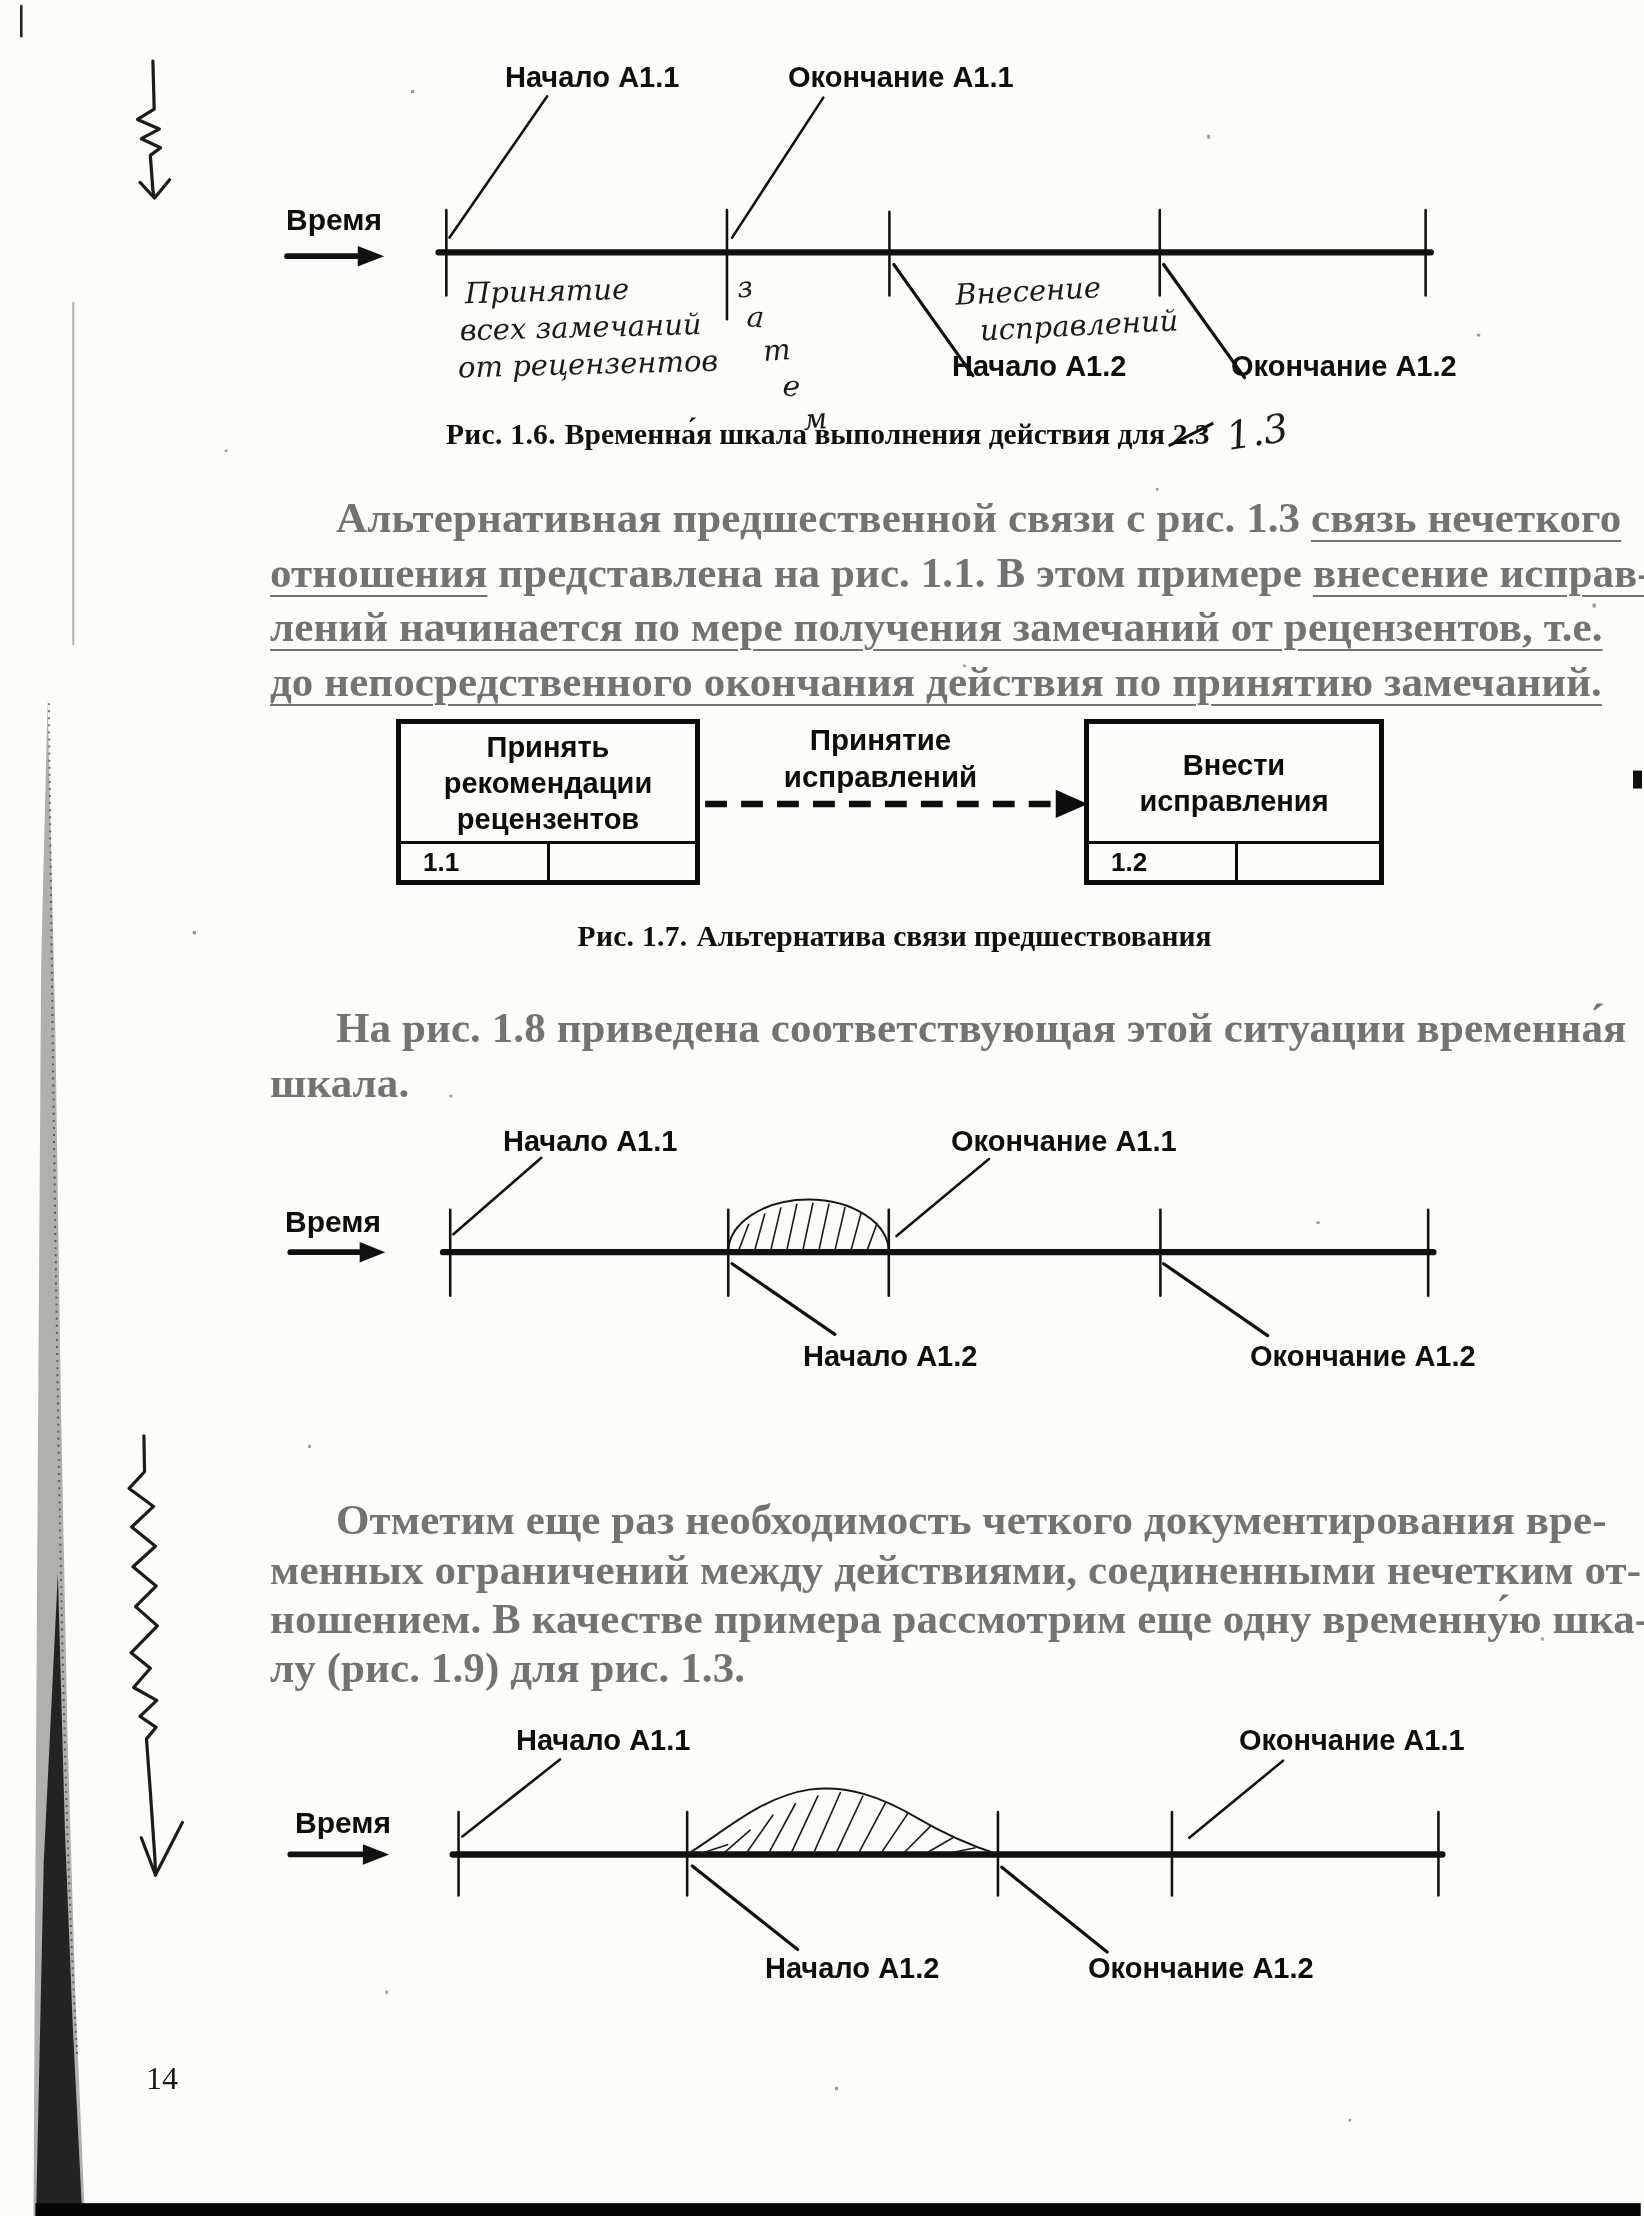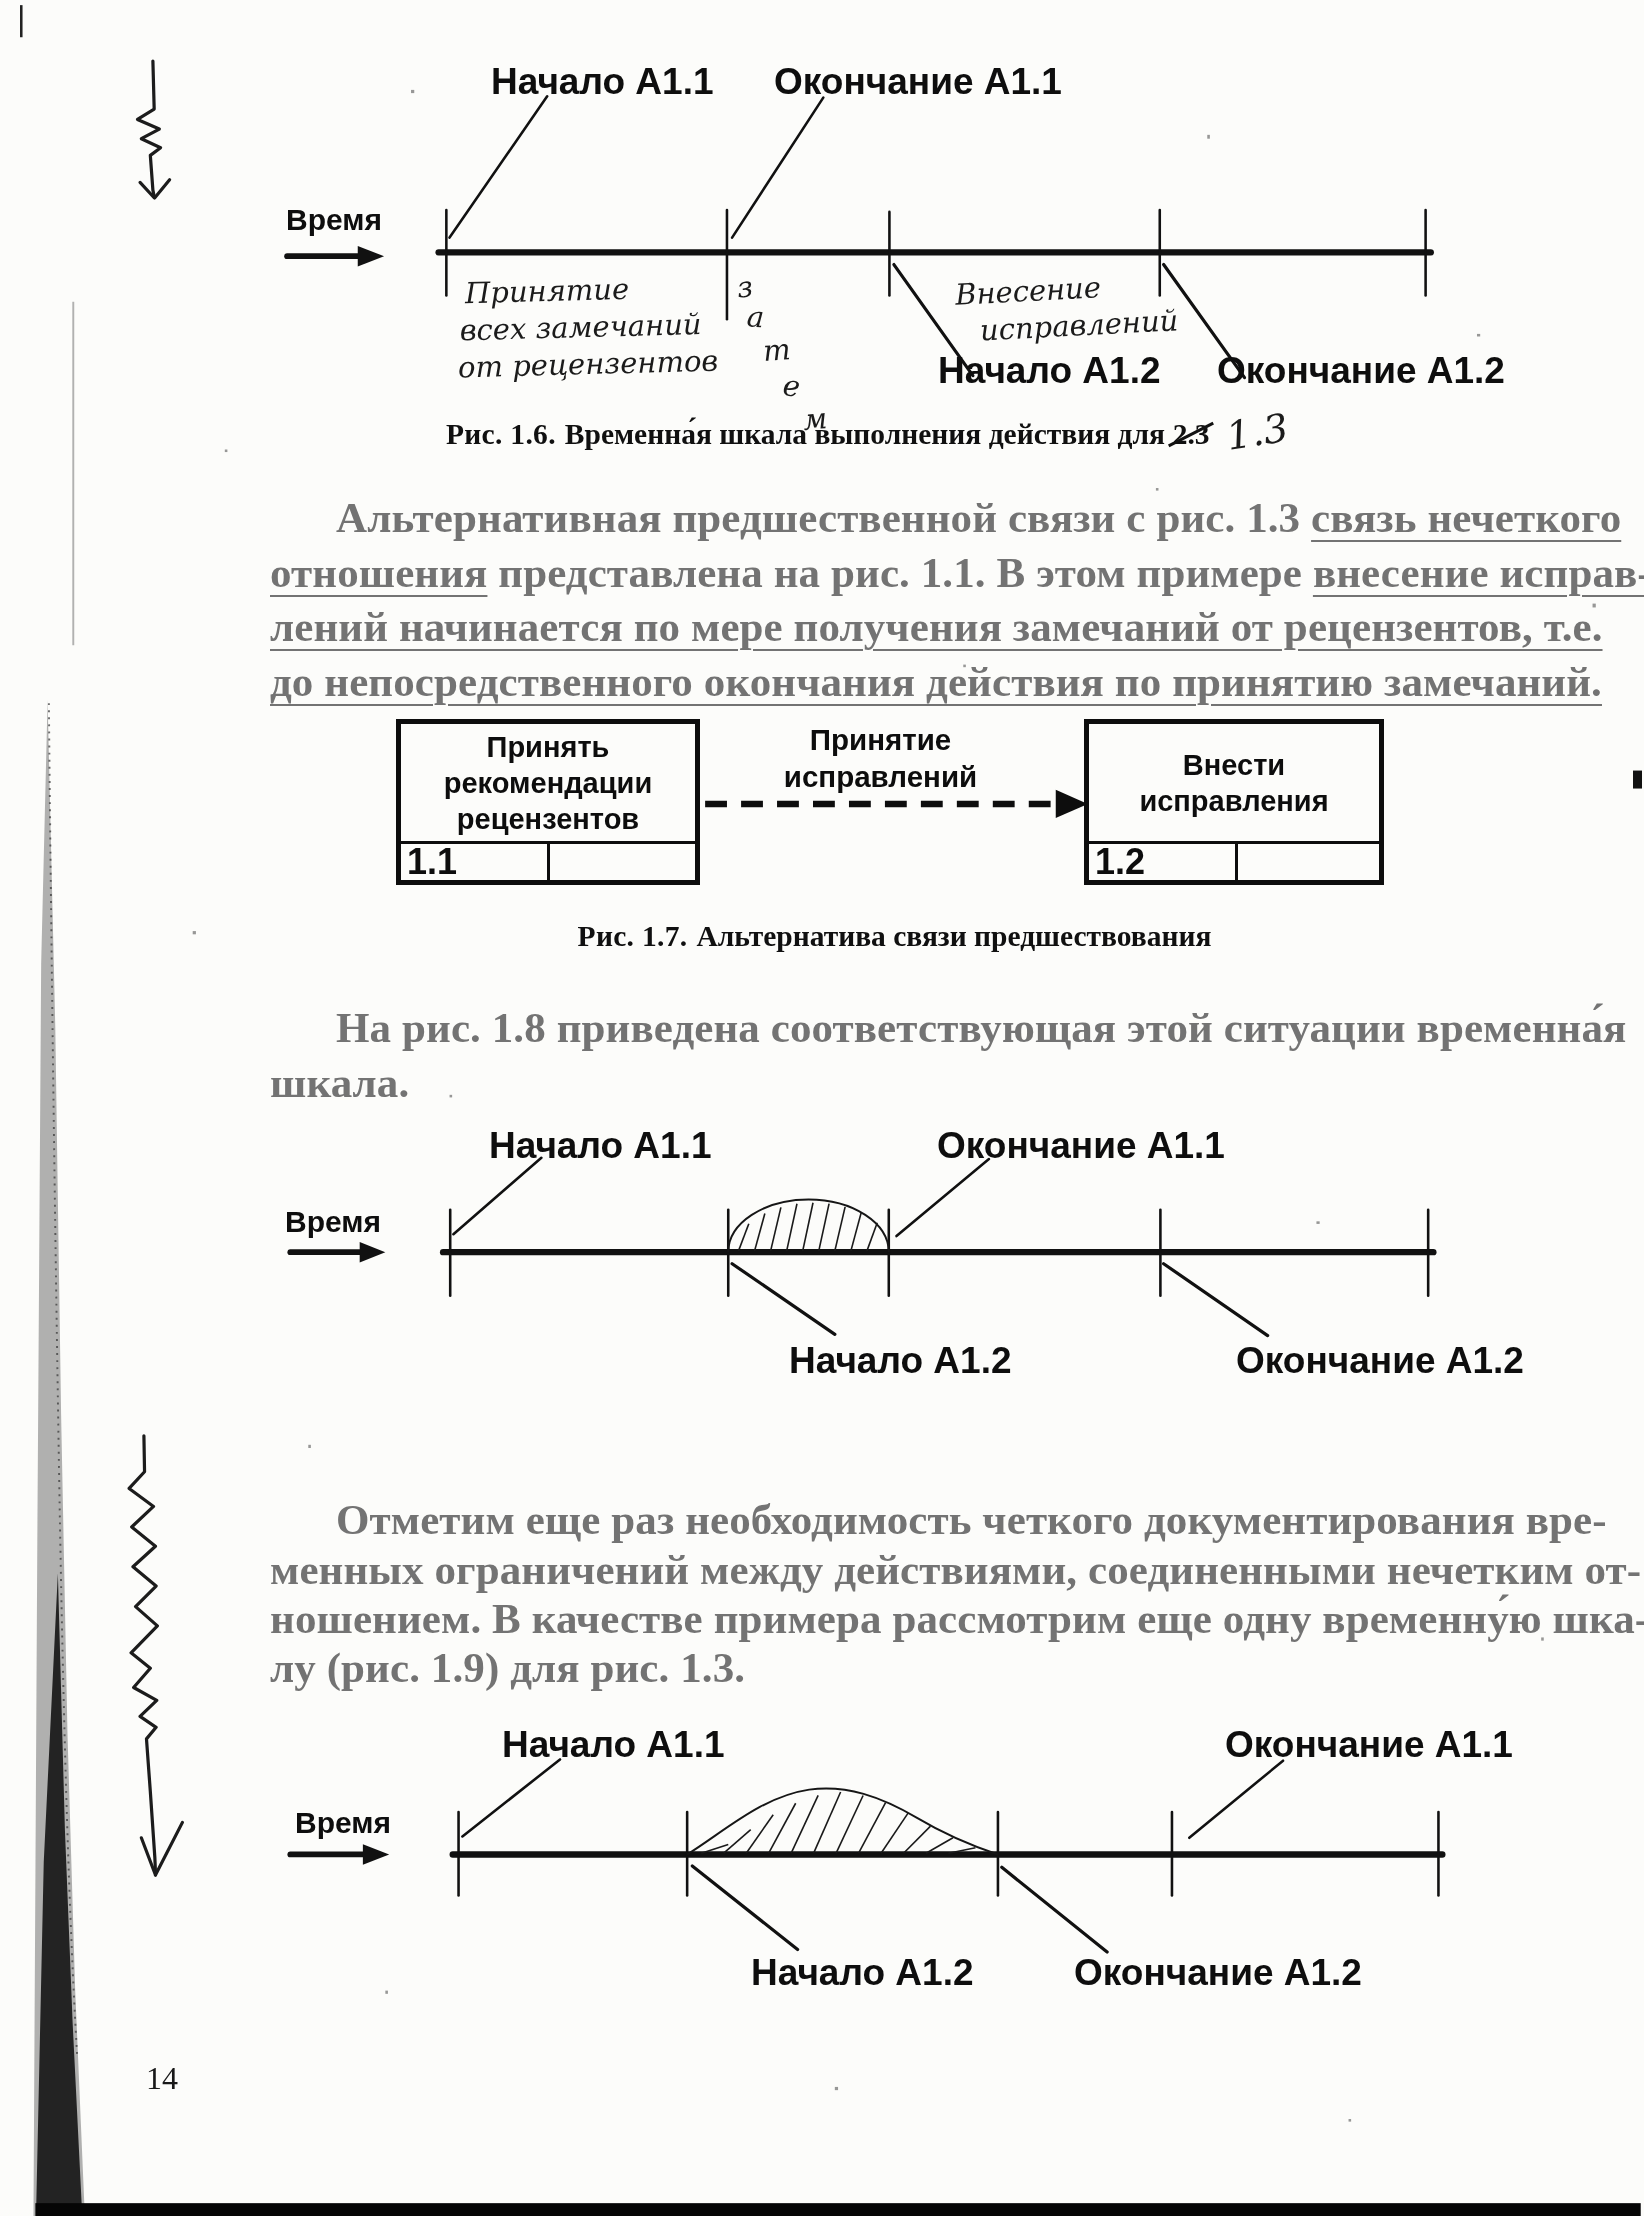--- a/index.html
+++ b/index.html
@@ -29,21 +29,21 @@
   .cap-prefix{font-weight:700; letter-spacing:0.3px; margin-right:9px;}
   .struckwrap{position:relative; display:inline-block; margin-left:7.7px;}
   .strikebar{position:absolute; left:-18%; top:46%; width:136%; height:3.2px;
     background:#111; transform:rotate(-27deg);}
   .hand13{display:inline-block; font-style:italic; font-size:39px; font-weight:400;
     margin-left:16.7px; transform:rotate(-9deg) translateY(1.3px);
     font-family:"DejaVu Serif", serif;}
 
   .diag-label{
     position:absolute; font-family:"Liberation Sans", sans-serif;
-    font-weight:700; font-size:37px; white-space:nowrap; color:#0e0e0e;
+    font-weight:700; font-size:29px; white-space:nowrap; color:#0e0e0e;margin-left:14px;
   }
   .time-label{
     position:absolute; font-family:"Liberation Sans", sans-serif;
     font-weight:700; font-size:30px; color:#0e0e0e;
   }
 
   .hand{
     font-family:"DejaVu Serif", serif; font-style:italic; font-weight:400;
     color:#1b1b1b;
   }
@@ -60,22 +60,22 @@
   .idefbox .title{
     flex:1; display:flex; align-items:center; justify-content:center;
     text-align:center; font-family:"Liberation Sans", sans-serif;
     font-weight:700; font-size:29px; line-height:36px; color:#0d0d0d;
   }
   .idefbox .numstrip{
     height:39px; border-top:3.2px solid #0d0d0d; display:flex; box-sizing:border-box;
   }
   .idefbox .numcell{
     width:149px; border-right:3.2px solid #0d0d0d; box-sizing:border-box;
-    font-family:"Liberation Sans", sans-serif; font-weight:700; font-size:36px;
-    display:flex; align-items:center; padding-left:6px; color:#0d0d0d;
+    font-family:"Liberation Sans", sans-serif; font-weight:700; font-size:26px;
+    display:flex; align-items:center; padding-left:22px; color:#0d0d0d;
   }
   .arrowlabel{
     position:absolute; text-align:center;
     font-family:"Liberation Sans", sans-serif; font-weight:700;
     font-size:29.5px; line-height:37px; color:#0d0d0d;
   }
   .pagenum{position:absolute; font-size:32px; font-weight:400; color:#181818;}
 </style>
 </head>
 <body>

